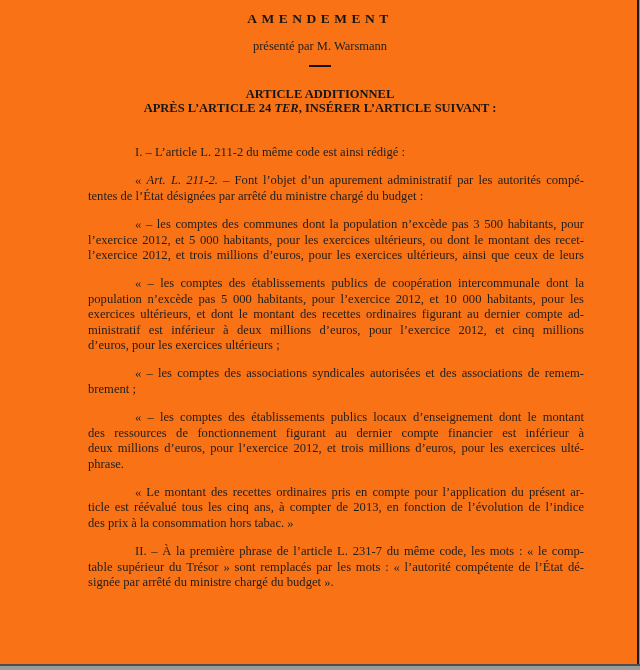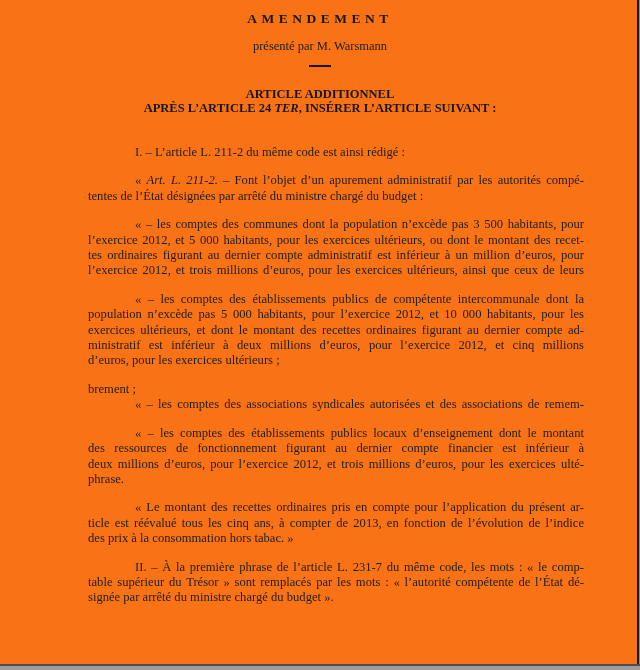--- a/index.html
+++ b/index.html
@@ -90,35 +90,34 @@
     </div>
 
     <div class="para">
       <div class="line first"><span>« </span><span class="italic">Art. L. 211-2.</span><span> – Font l’objet d’un apurement administratif par les autorités compé-</span></div>
       <div class="line last">tentes de l’État désignées par arrêté du ministre chargé du budget :</div>
     </div>
 
     <div class="para">
       <div class="line first">« – les comptes des communes dont la population n’excède pas 3 500 habitants, pour</div>
       <div class="line">l’exercice 2012, et 5 000 habitants, pour les exercices ultérieurs, ou dont le montant des recet-</div>
-      <div class="line">tes ordinaires figurant au dernier compte administratif est inférieur à un million d’euros, pour</div>
       <div class="line">l’exercice 2012, et trois millions d’euros, pour les exercices ultérieurs, ainsi que ceux de leurs</div>
     </div>
 
     <div class="para">
-      <div class="line first">« – les comptes des établissements publics de compétente intercommunale dont la</div>
+      <div class="line first">« – les comptes des établissements publics de coopération intercommunale dont la</div>
       <div class="line">population n’excède pas 5 000 habitants, pour l’exercice 2012, et 10 000 habitants, pour les</div>
       <div class="line">exercices ultérieurs, et dont le montant des recettes ordinaires figurant au dernier compte ad-</div>
       <div class="line">ministratif est inférieur à deux millions d’euros, pour l’exercice 2012, et cinq millions</div>
       <div class="line last">d’euros, pour les exercices ultérieurs ;</div>
     </div>
 
     <div class="para">
+      <div class="line first">« – les comptes des associations syndicales autorisées et des associations de remem-</div>
       <div class="line last">brement ;</div>
-      <div class="line first">« – les comptes des associations syndicales autorisées et des associations de remem-</div>
     </div>
 
     <div class="para">
       <div class="line first">« – les comptes des établissements publics locaux d’enseignement dont le montant</div>
       <div class="line">des ressources de fonctionnement figurant au dernier compte financier est inférieur à</div>
       <div class="line">deux millions d’euros, pour l’exercice 2012, et trois millions d’euros, pour les exercices ulté-</div>
       <div class="line last">phrase.</div>
     </div>
 
     <div class="para">

